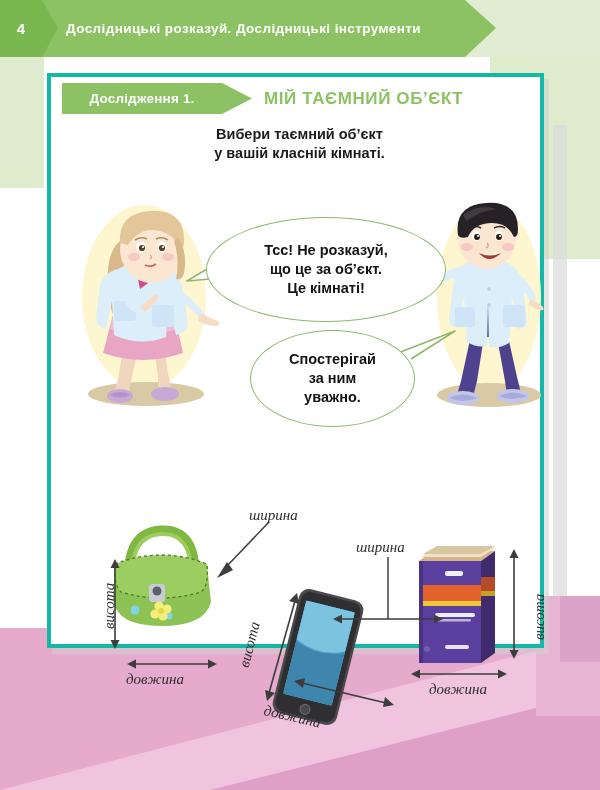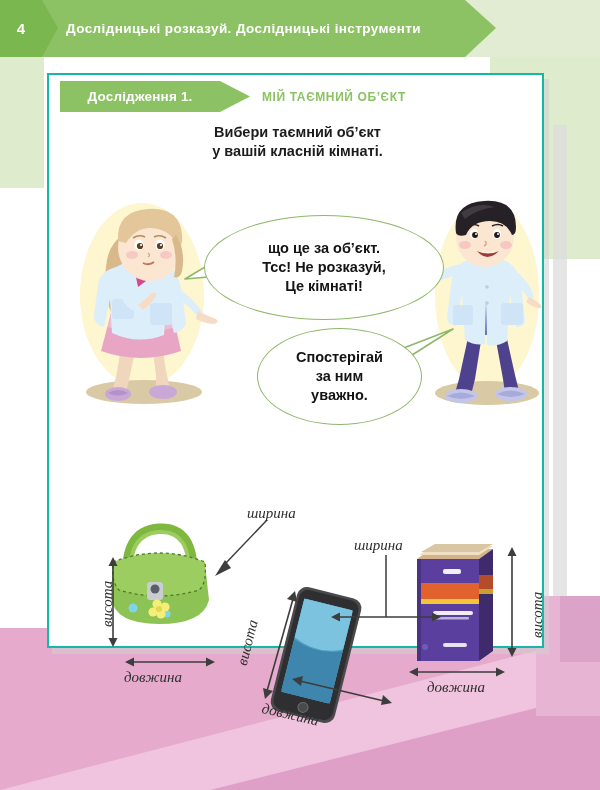--- a/index.html
+++ b/index.html
@@ -43,36 +43,36 @@
           clip-path:polygon(0 162px, 600px 34px, 600px 162px);}
   .pink-c{position:absolute;left:0;top:628px;width:600px;height:162px;background:#f0c4de;
           clip-path:polygon(0 162px, 600px 6px, 600px 64px, 210px 162px);}
   .pink-right-1{position:absolute;left:536px;top:596px;width:64px;height:120px;background:#e8b4d4;}
   .pink-right-2{position:absolute;left:560px;top:596px;width:40px;height:66px;background:#dca3c9;}
 
   
   .card-shadow{position:absolute;left:52px;top:79px;width:497px;height:575px;background:#cfcfcf;opacity:.55;}
   .card{
     position:absolute;left:47px;top:73px;width:497px;height:575px;
-    background:#ffffff;border:2px solid #14b8a6;box-sizing:border-box;
+    background:#ffffff;border:4px solid #14b8a6;box-sizing:border-box;
   }
 
   .banner{position:absolute;left:0;top:0;width:497px;height:42px;}
   .banner-tab{
     position:absolute;left:11px;top:6px;width:190px;height:31px;background:#8cc263;
     clip-path:polygon(0 0, 160px 0, 190px 15.5px, 160px 31px, 0 31px);
   }
   .banner-tab-label{
     position:absolute;left:11px;top:6px;width:160px;height:31px;
     display:flex;align-items:center;justify-content:center;
     color:#ffffff;font-size:13.5px;font-weight:bold;letter-spacing:.2px;
   }
   .banner-title{
     position:absolute;left:213px;top:6px;height:31px;display:flex;align-items:center;
-    color:#8cc263;font-size:12px;font-weight:bold;letter-spacing:.6px;white-space:nowrap;
+    color:#8cc263;font-size:17px;font-weight:bold;letter-spacing:.6px;white-space:nowrap;
   }
 
   .instruction{
     position:absolute;left:0;top:48px;width:497px;
     text-align:center;color:#1c1c1c;font-size:14.5px;font-weight:bold;line-height:19px;
   }
 
   
   .char{position:absolute;}
 
@@ -219,30 +219,30 @@
       <path d="M68 48 q3 3 -1 5" stroke="#d9a887" stroke-width="1.4" fill="none"></path>
       <path d="M60 58 q10 12 22 0 q-11 5 -22 0" fill="#9e3a3a"></path>
       <path d="M60 58 q11 3 22 0 q-11 2 -22 0" fill="#fff"></path>
     </svg>
 
     <svg style="position:absolute;left:130px;top:160px;" width="70" height="60" viewBox="0 0 70 60">
       <path d="M66 8 L6 44 L52 40" fill="#ffffff" stroke="#8fb86a" stroke-width="1.6" stroke-linejoin="round"></path>
     </svg>
     <div class="bubble" style="left:155px;top:140px;width:240px;height:105px;">
       <div class="btxt">
+        <div>Тсс! Не розказуй,</div>
         <div>що це за об’єкт.</div>
-        <div>Тсс! Не розказуй,</div>
         <div>Це кімнаті!</div>
       </div>
     </div>
 
     <svg style="position:absolute;left:320px;top:248px;" width="90" height="50" viewBox="0 0 90 50">
       <path d="M6 36 L84 6 L40 34" fill="#ffffff" stroke="#8fb86a" stroke-width="1.6" stroke-linejoin="round"></path>
     </svg>
-    <div class="bubble bubble2" style="left:208px;top:253px;width:165px;height:97px;">
+    <div class="bubble bubble2" style="left:199px;top:253px;width:165px;height:97px;">
       <div class="btxt">
         <div>Спостерігай</div>
         <div>за ним</div>
         <div>уважно.</div>
       </div>
     </div>
 
     <svg style="position:absolute;left:42px;top:415px;" width="135" height="145" viewBox="0 0 135 145">
       <path d="M36 92 q-4 -52 32 -54 q36 -2 34 50" fill="none" stroke="#7fb840" stroke-width="9" stroke-linecap="round"></path>
       <path d="M40 90 q-4 -46 28 -48 q32 -2 30 46" fill="none" stroke="#9ccc5e" stroke-width="4"></path>

